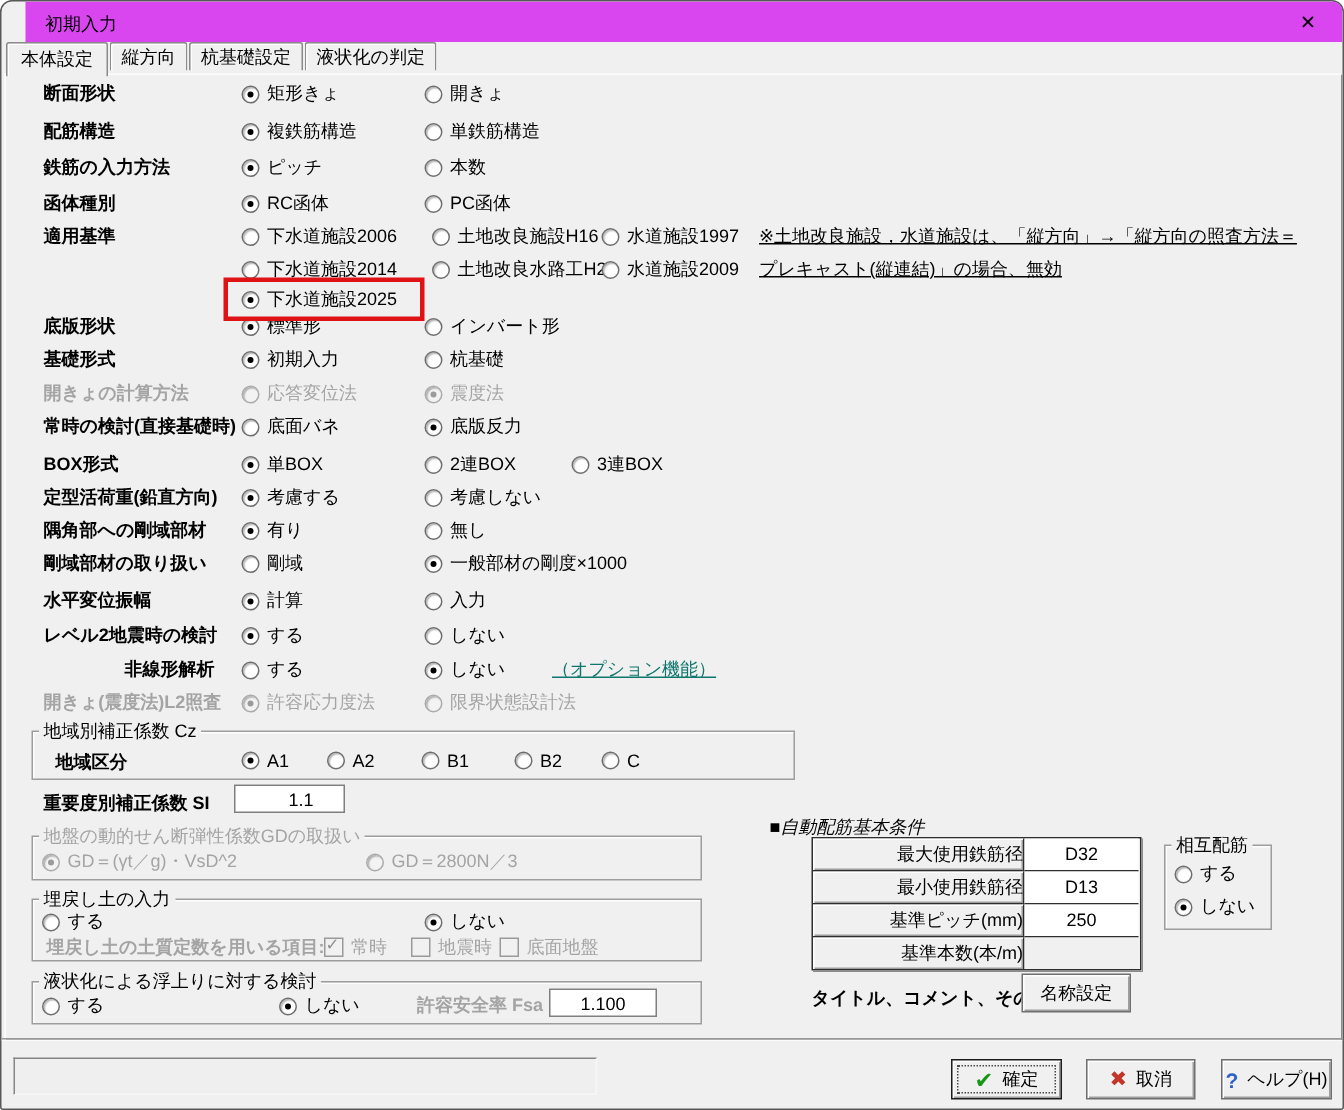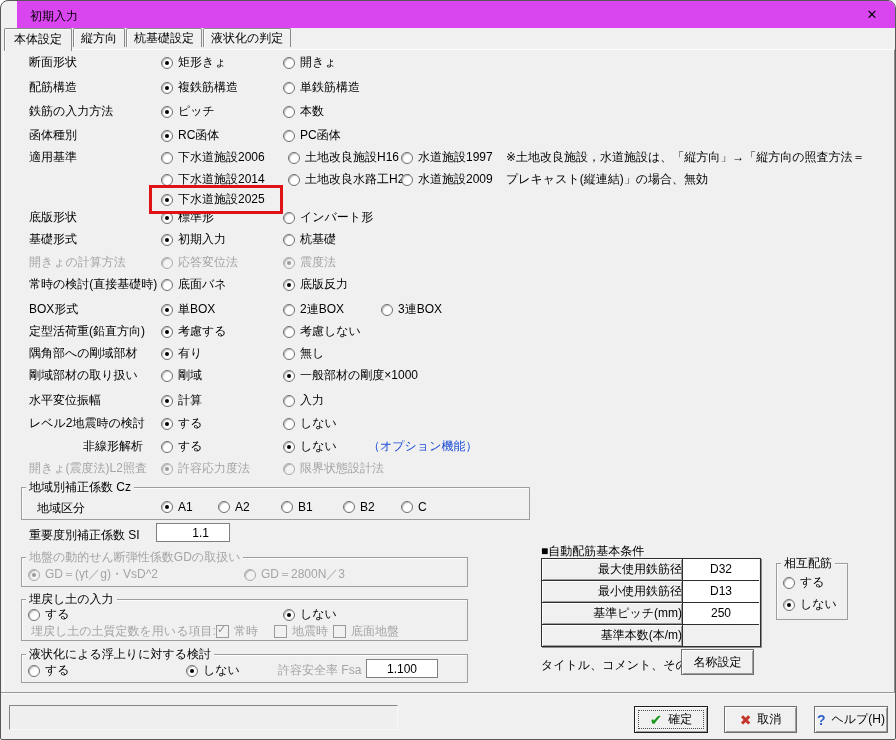--- a/index.html
+++ b/index.html
@@ -12,44 +12,44 @@
          font-size:13px;cursor:default;}
   
   .tabs{position:absolute;left:3px;top:27px;height:22px;display:flex;align-items:flex-start;z-index:4;}
   .tab{height:18px;line-height:18px;padding:0 7px;background:#f0f0f0;border:1px solid #8b8b8b;border-bottom:none;
        border-radius:2px 2px 0 0;box-shadow:inset 1px 1px 0 #fdfdfd;margin-right:1px;}
   .tab.sel{height:22px;line-height:20px;padding:0 9px;position:relative;z-index:5;}
   .tabpage{position:absolute;left:2px;top:48px;width:890px;height:643px;
            border:1px solid;border-color:#fdfdfd #8f8f8f #8f8f8f #fdfdfd;z-index:0;}
   
   .row{position:absolute;left:0;right:0;height:17px;}
-  .lbl{position:absolute;left:28px;white-space:nowrap;}
+  .lbl{position:absolute;left:28px;white-space:nowrap;font-weight:bold;}
   .opt{position:absolute;display:inline-flex;align-items:center;gap:5px;white-space:nowrap;}
   .o1{left:160px}.o2{left:282px}.o3{left:380px}
   .rd{display:inline-block;width:10px;height:10px;border-radius:50%;background:#fff;border:1px solid #6e6e6e;
       box-shadow:inset 1px 1px 1px rgba(0,0,0,.28);flex:none;}
   .rd.on{position:relative;}
   .rd.on::after{content:"";position:absolute;left:3px;top:3px;width:4px;height:4px;border-radius:50%;background:#000;}
   .dis, .dis .lbl{color:#a4a4a4;}
   .dis .rd{border-color:#ababab;background:#f3f3f3;}
   .dis .rd.on::after{background:#9b9b9b;}
   .cb{display:inline-block;width:11px;height:11px;background:#f1f1f1;border:1px solid #9a9a9a;flex:none;position:relative;}
   .cb.on::after{content:"✓";position:absolute;left:0;top:-3px;font-size:11px;font-weight:bold;color:#8f8f8f;}
-  .note{position:absolute;left:505px;white-space:nowrap;}
-  .bluenote{color:#1d4ed8;}
+  .note{position:absolute;left:505px;white-space:nowrap;text-decoration:underline;}
+  .bluenote{color:#0f766e;}
   
   .redbox{position:absolute;left:148px;top:184px;width:128px;height:23px;border:3px solid #df1216;z-index:6;}
   
   .gbox{position:absolute;border:1px solid #9d9d9d;box-shadow:inset 1px 1px 0 #fdfdfd;}
   .glegend{position:absolute;top:-8px;left:4px;background:#f0f0f0;padding:0 3px;line-height:15px;white-space:nowrap;}
   
   .tin{position:absolute;height:19px;border:1px solid #7f7f7f;background:#fff;font-size:12px;text-align:right;
        padding:0 20px;box-sizing:border-box;font-family:inherit;color:#000;}
   
-  .tblhdr{position:absolute;left:540px;top:542px;}
+  .tblhdr{position:absolute;left:512px;top:542px;font-style:italic;}
   .tbl{position:absolute;left:540px;top:557px;width:218px;border:1px solid #2e2e2e;box-shadow:1px 1px 0 #8c8c8c;
        display:grid;grid-template-columns:141px 76px;}
   .hcell{background:#f0f0f0;border-right:1px solid #2e2e2e;border-bottom:1px solid #2e2e2e;height:21px;line-height:21px;
          text-align:right;box-shadow:inset 1px 1px 0 #fff,inset -1px -1px 0 #9d9d9d;}
   .vcell{background:#fff;border-bottom:1px solid #2e2e2e;height:21px;line-height:21px;text-align:center;}
   .tbl .last{border-bottom:none;}
   .vcell.empty{background:#f0f0f0;}
   
   .btn{position:absolute;height:27px;background:#f0f0f0;border:1px solid #6f6f6f;
        box-shadow:inset 1px 1px 0 #fff,inset -1px -1px 0 #9e9e9e;

